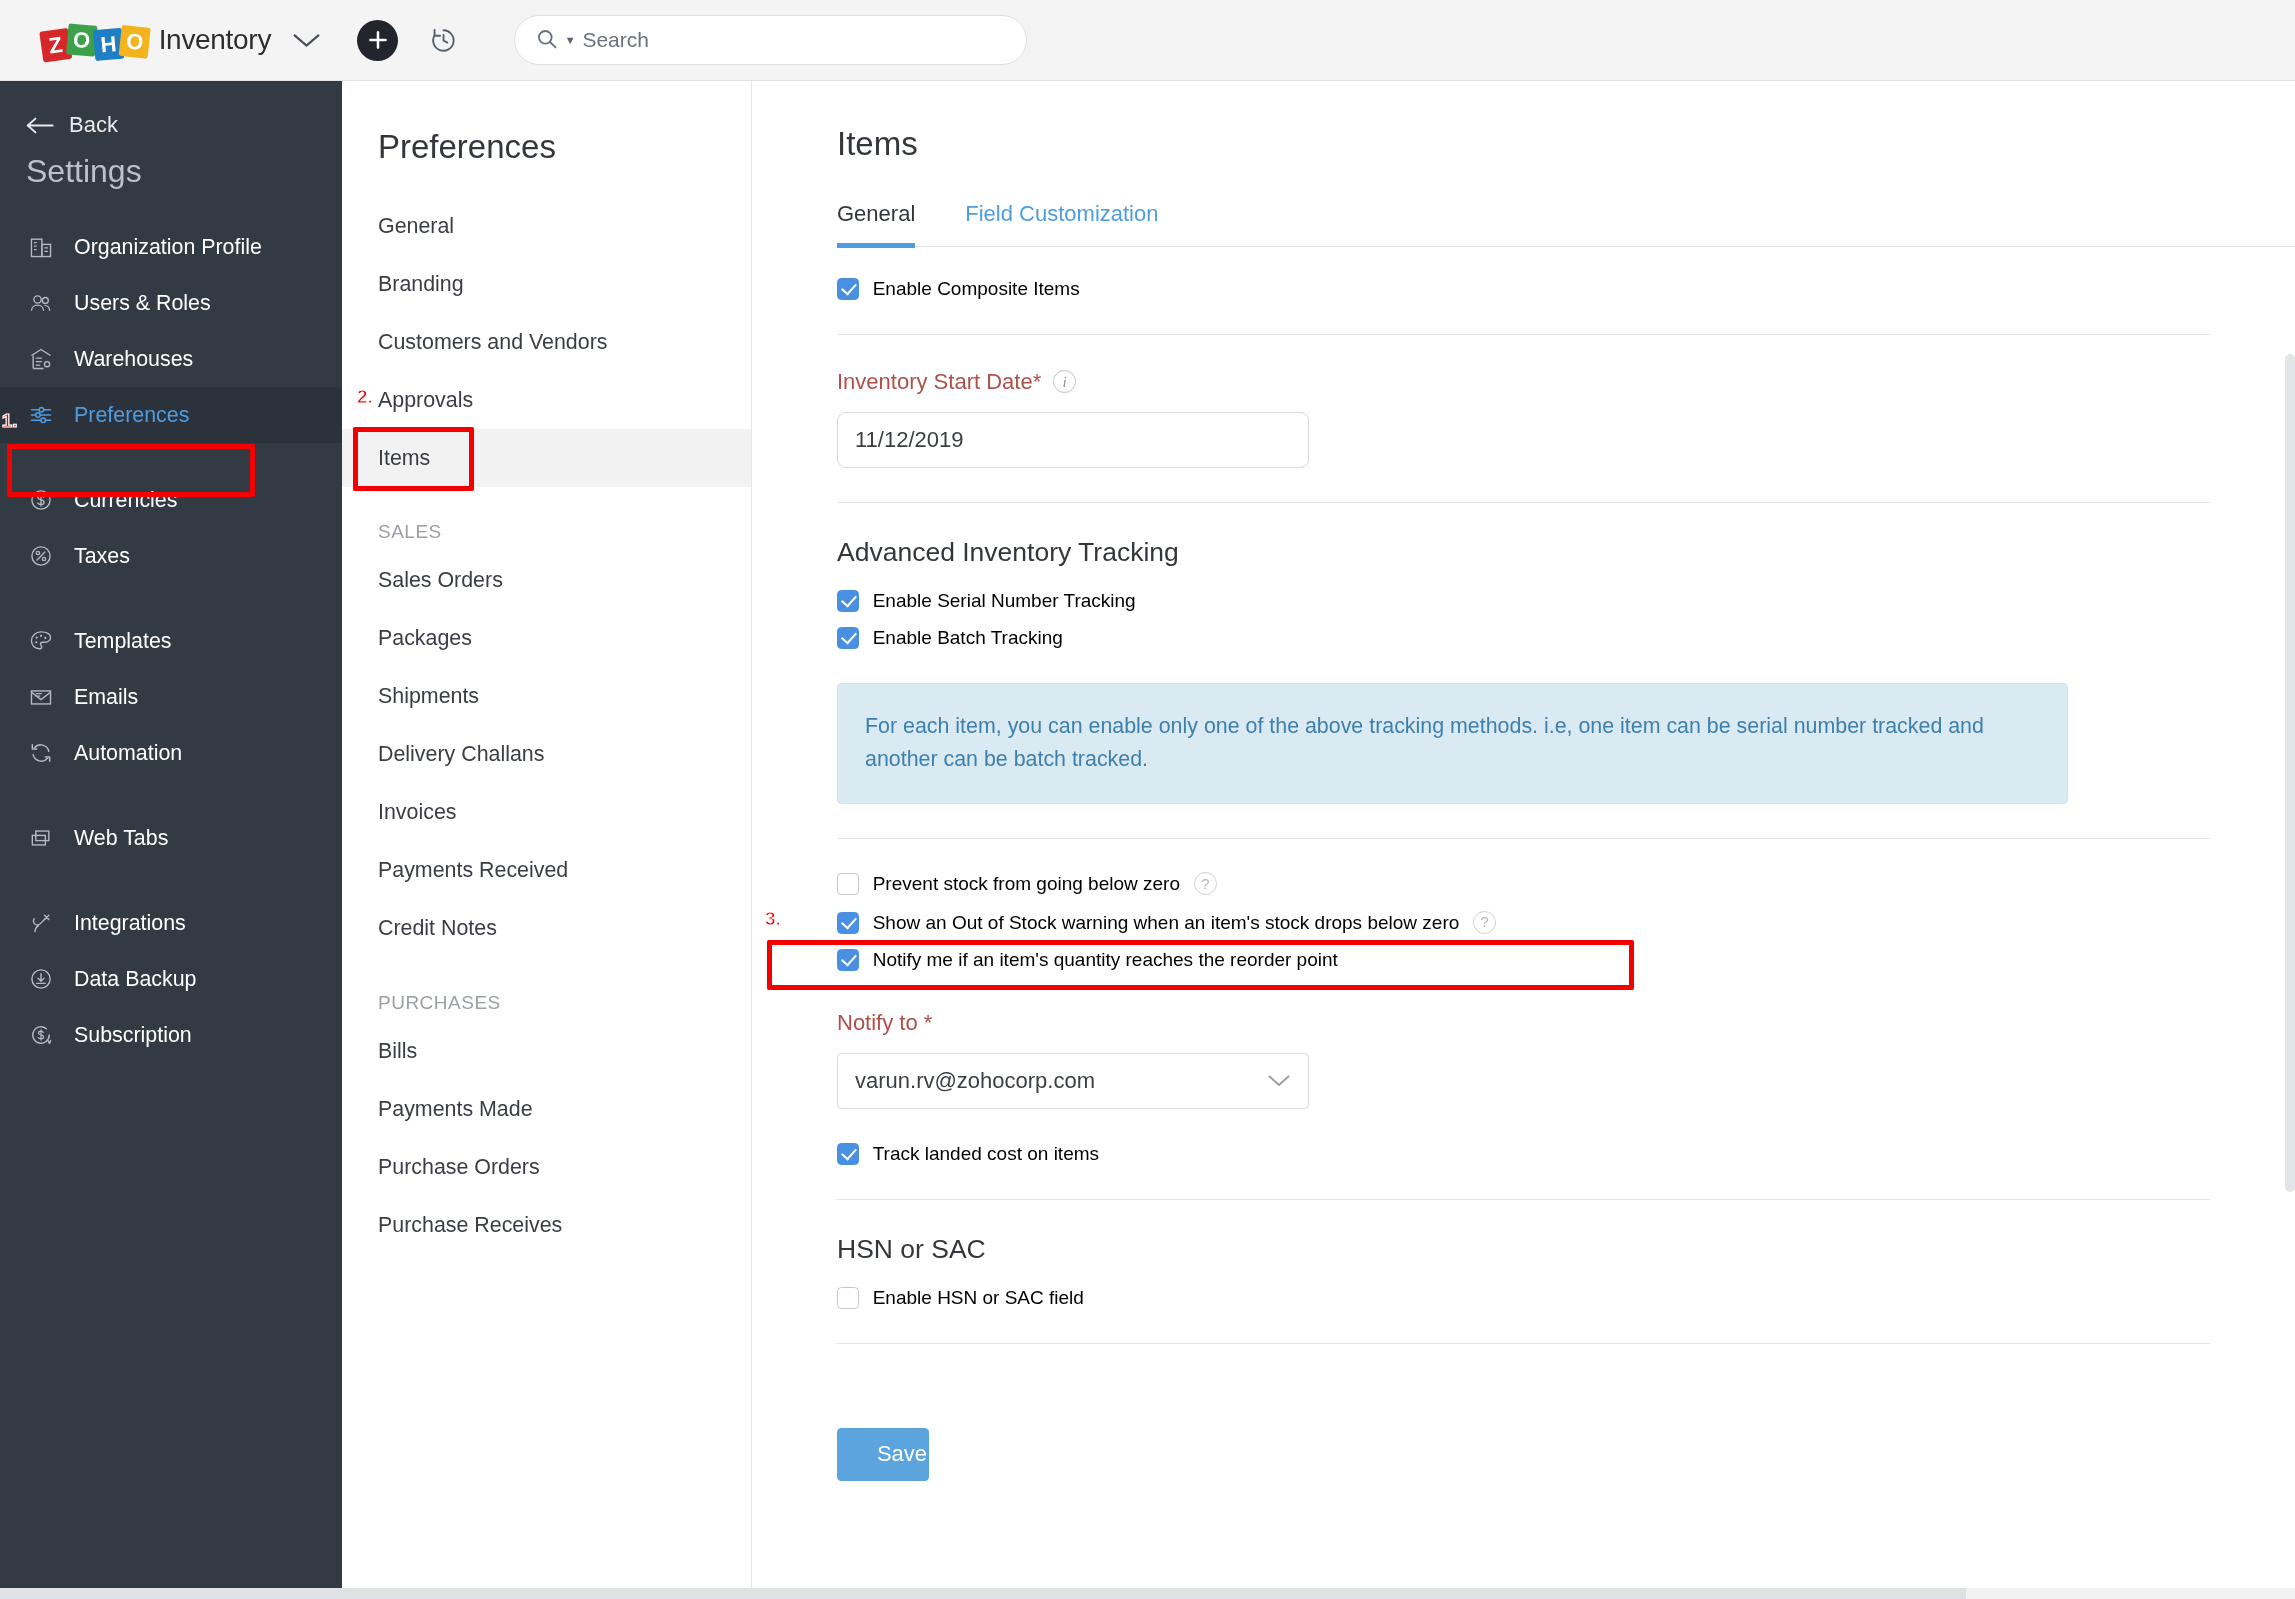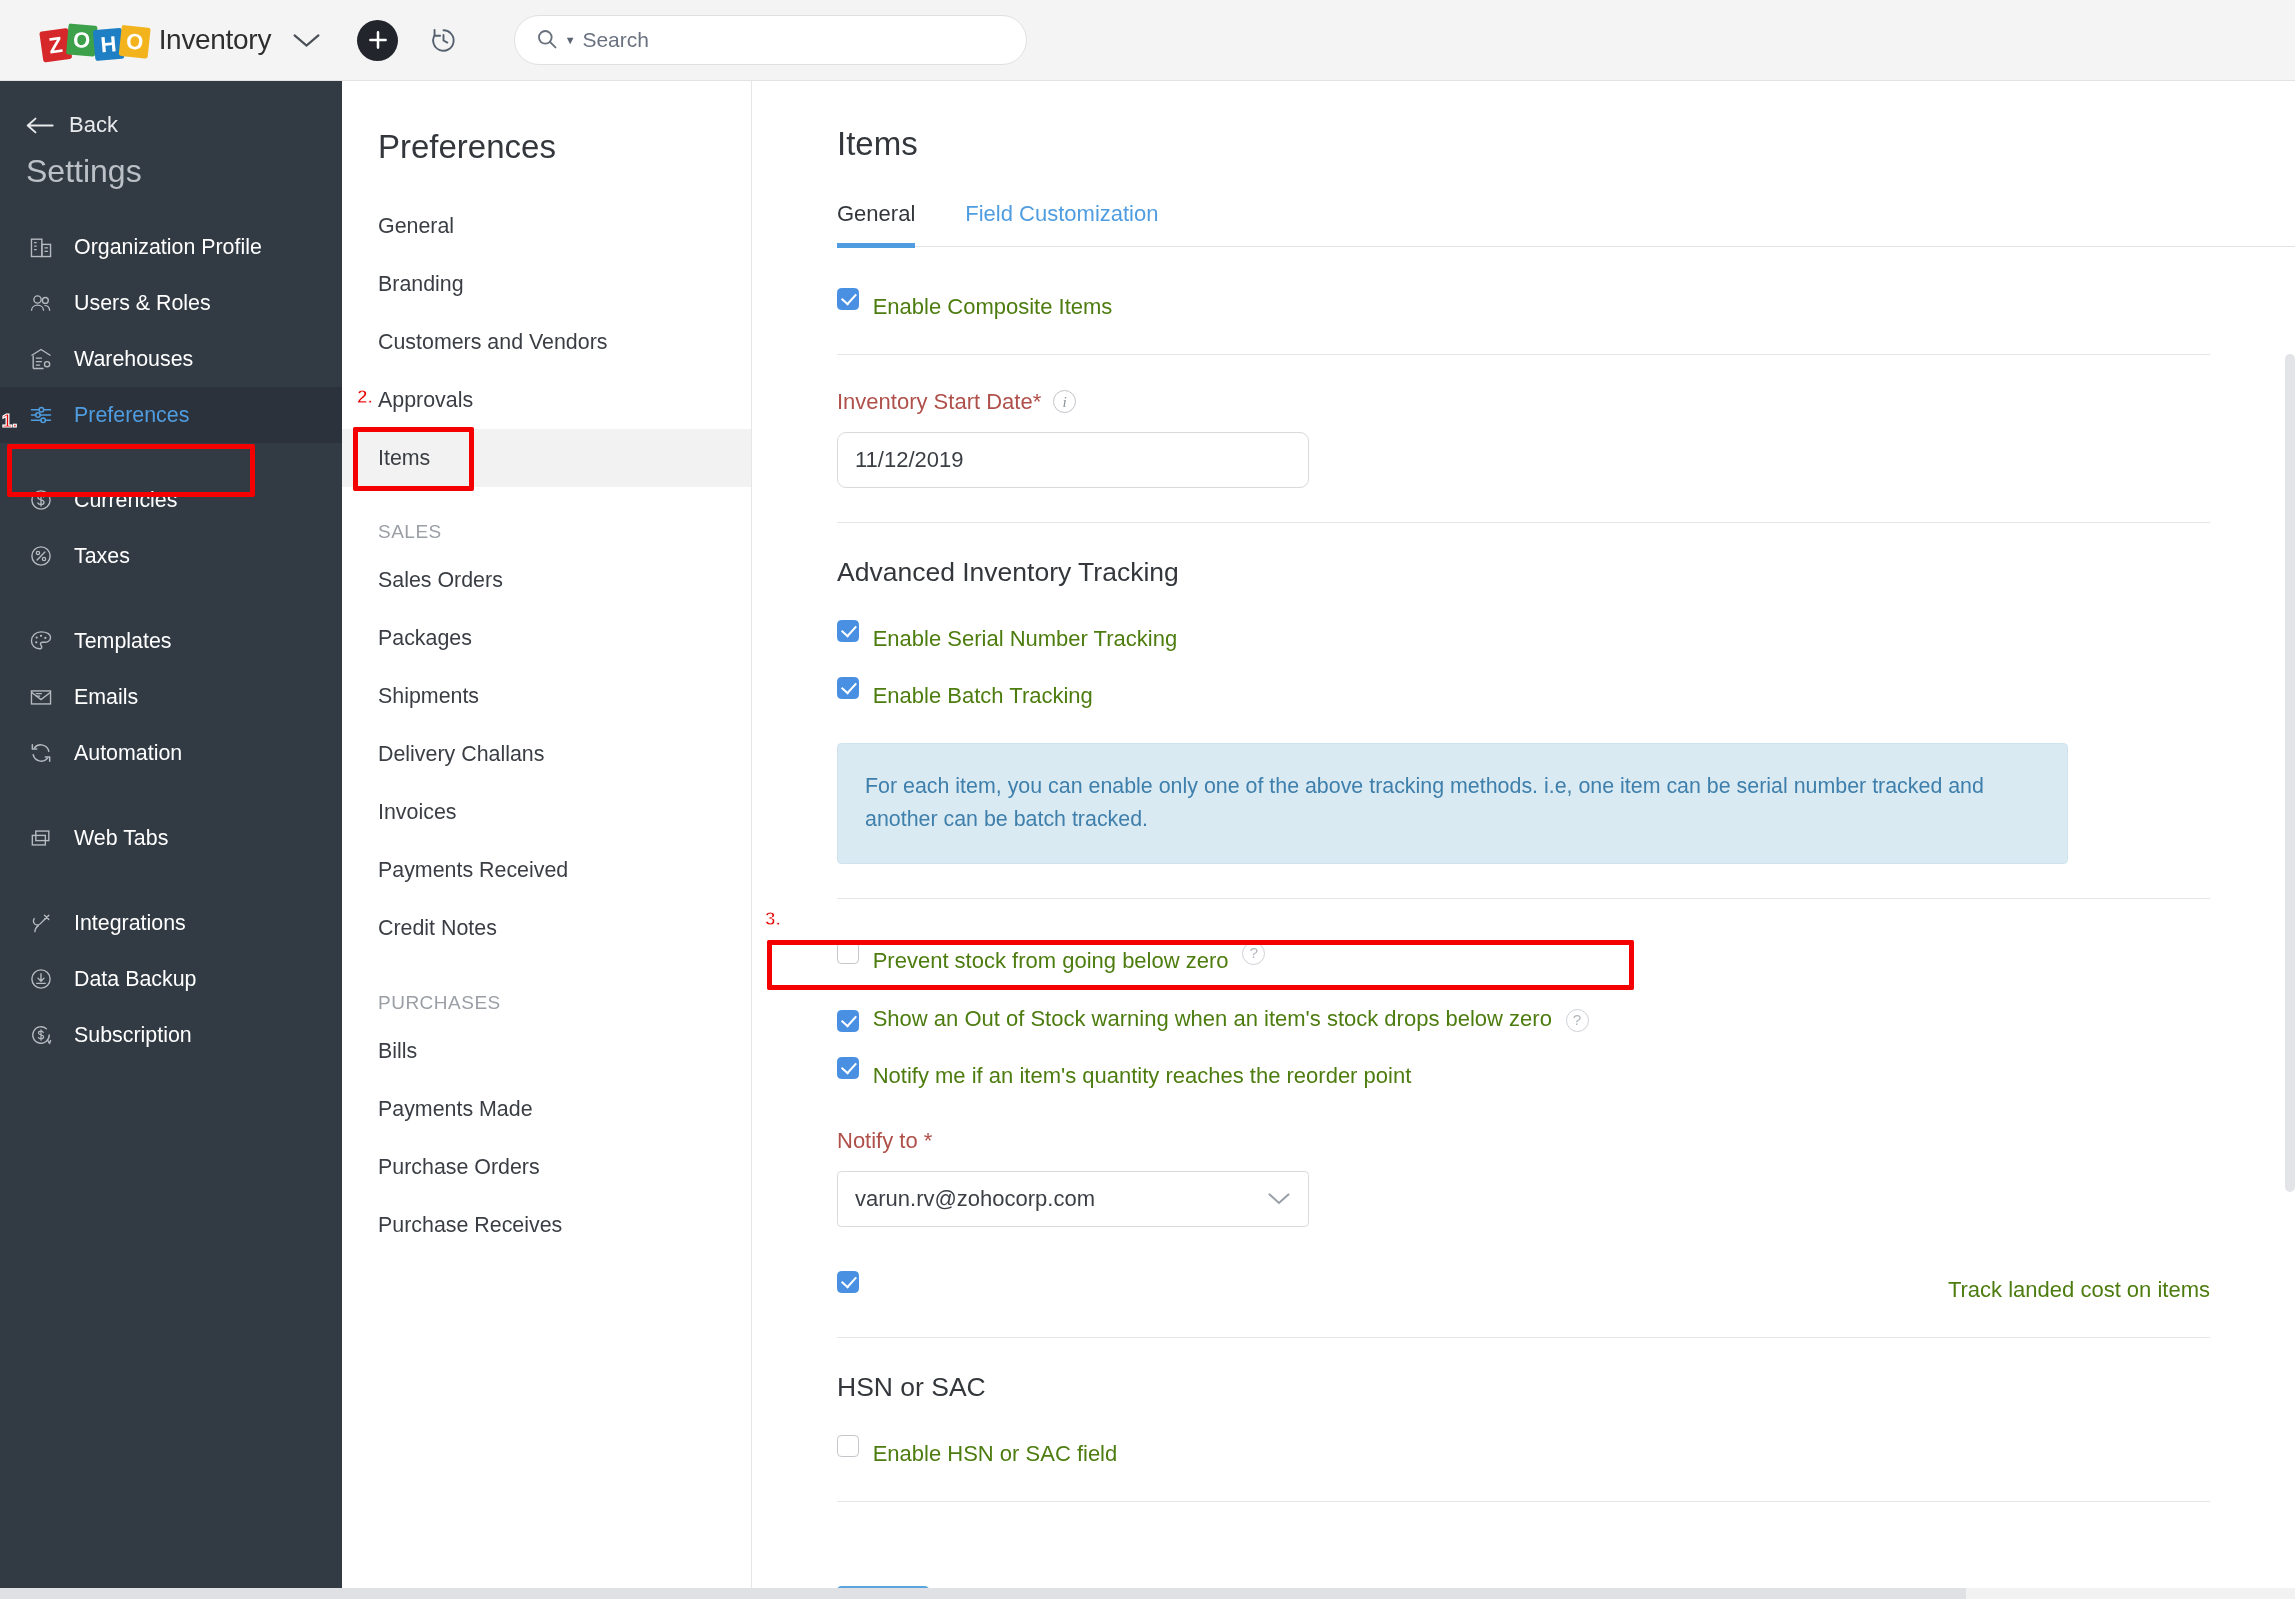--- a/index.html
+++ b/index.html
@@ -121,21 +121,21 @@
   .chk {
     width: 22px; height: 22px; border-radius: 4.3px; border: 1.7px solid #c3c6ca;
     background:#fff; flex: none; display:flex; align-items:center; justify-content:center;
     cursor:pointer;
   }
   .chk.on { background:#4a90e2; border-color:#4a90e2; }
   .chk.on::after {
     content:""; width: 6.8px; height: 12px; border: solid #fff;
     border-width: 0 2.6px 2.6px 0; transform: rotate(42deg) translate(-0.9px,-1.7px);
   }
-  .opt-label { font-size: 22px; color:#4d7c0f;margin-top:16px; }
+  .opt-label { font-size: 19px; color:#000000; }
 
   .divider { height:0.9px; background:#e6e6e8; margin: 34px 0; }
 
   .field-label { font-size: 22px; color:#b0504b; display:flex; align-items:center; gap: 12px; }
   .info-ico {
     width: 23px; height: 23px; border-radius:50%; border: 1.7px solid #bfc3c8;
     color:#8d949c; font-size: 15.4px; font-style: italic; font-family:"Liberation Serif", serif;
     display:flex; align-items:center; justify-content:center;
   }
   .help-ico {
@@ -510,21 +510,21 @@
         <div class="select-wrap">
           <span>varun.rv@zohocorp.com</span>
           <span>
             <svg width="24" height="15.4" viewBox="0 0 28 18">
                 <path d="M3 4 L14 14 L25 4" stroke="#9aa0a8" stroke-width="2.4" fill="none" stroke-linecap="round"></path>
               </svg>
           </span>
         </div>
       </div>
 
-      <div class="row" style="margin-top:34px;justify-content:space-between;">
+      <div class="row" style="margin-top:34px;">
         <span class="chk on"></span>
         <span class="opt-label">Track landed cost on items</span>
       </div>
 
       <div class="divider"></div>
 
       <div>
         <div class="section-head">HSN or SAC</div>
         <div class="row">
           <span class="chk"></span>

